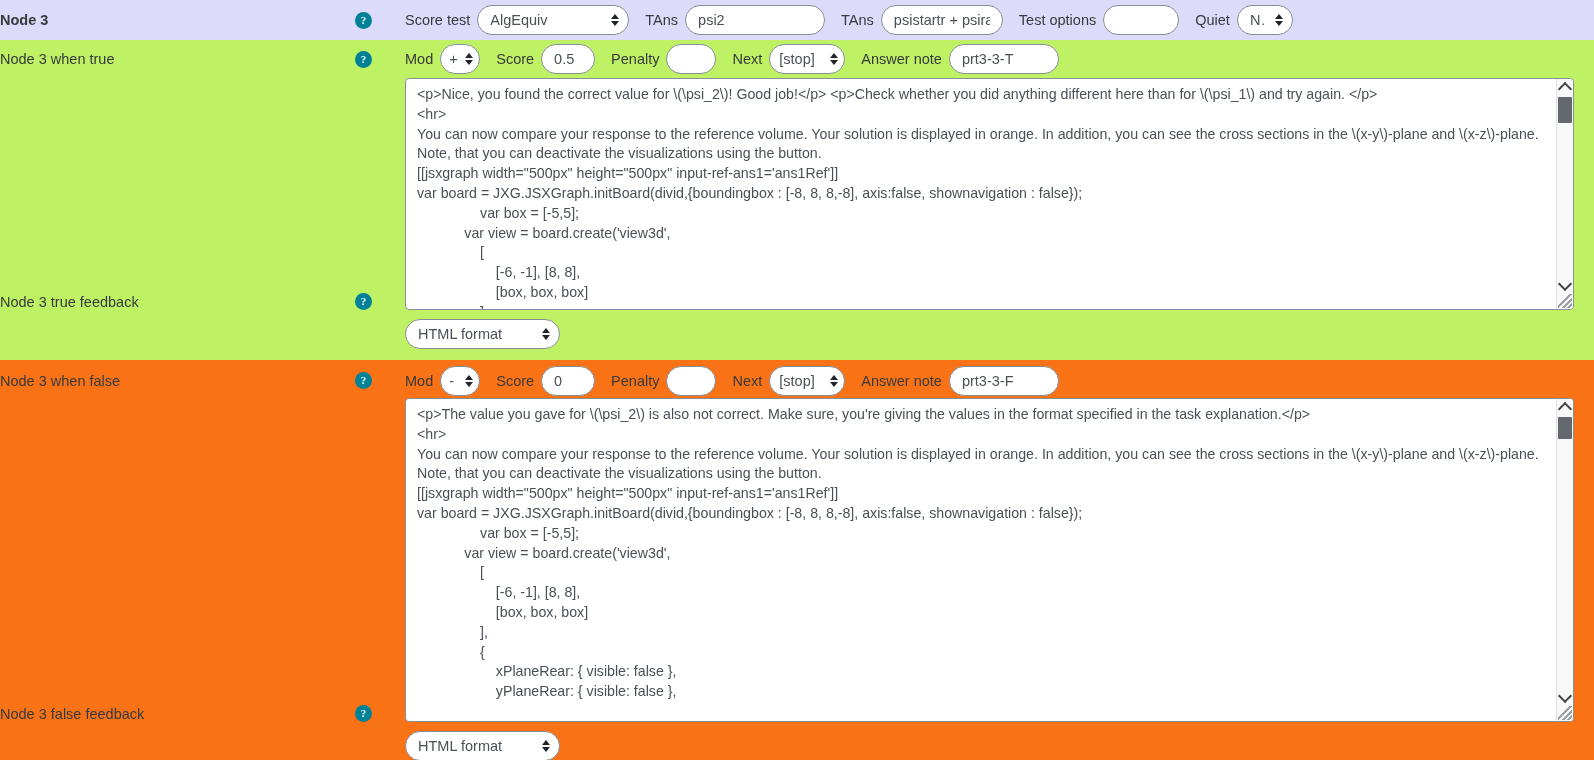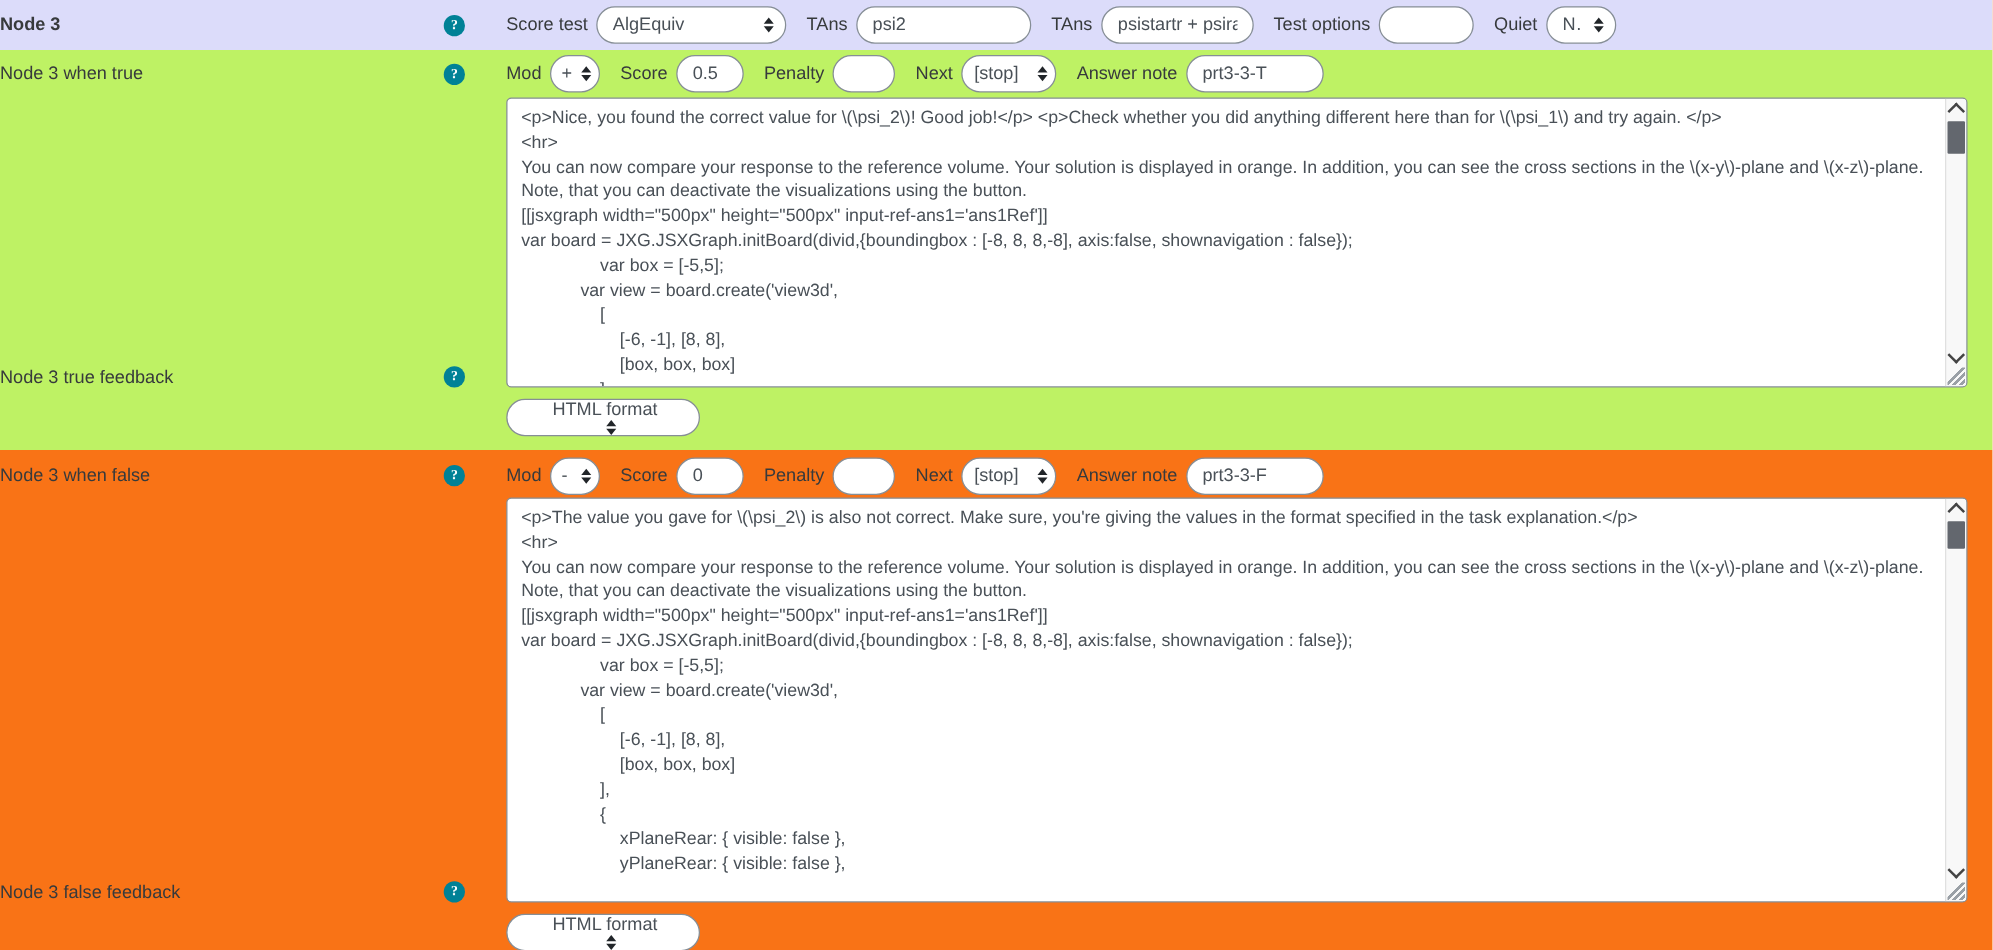--- a/index.html
+++ b/index.html
@@ -205,21 +205,21 @@
       linear-gradient(135deg, transparent 0 42%, #9aa0a6 42% 52%, transparent 52% 100%),
       linear-gradient(135deg, transparent 0 62%, #9aa0a6 62% 72%, transparent 72% 100%),
       linear-gradient(135deg, transparent 0 82%, #9aa0a6 82% 92%, transparent 92% 100%);
   }
 
   .fmt-row {
     display: flex;
     align-items: center;
   }
   .fmt-row .spacer { width: 405px; flex: 0 0 405px; }
-  .fmt-sel { width: 155px; height: 30px; flex-direction: column; }
+  .fmt-sel { width: 155px; height: 30px; }
 
   .btn-row {
     background: #ffffff;
     padding-top: 7px;
     padding-left: 405px;
   }
   .btn-primary {
     display: inline-block;
     background: #0f6fc5;
     color: #ffffff;

